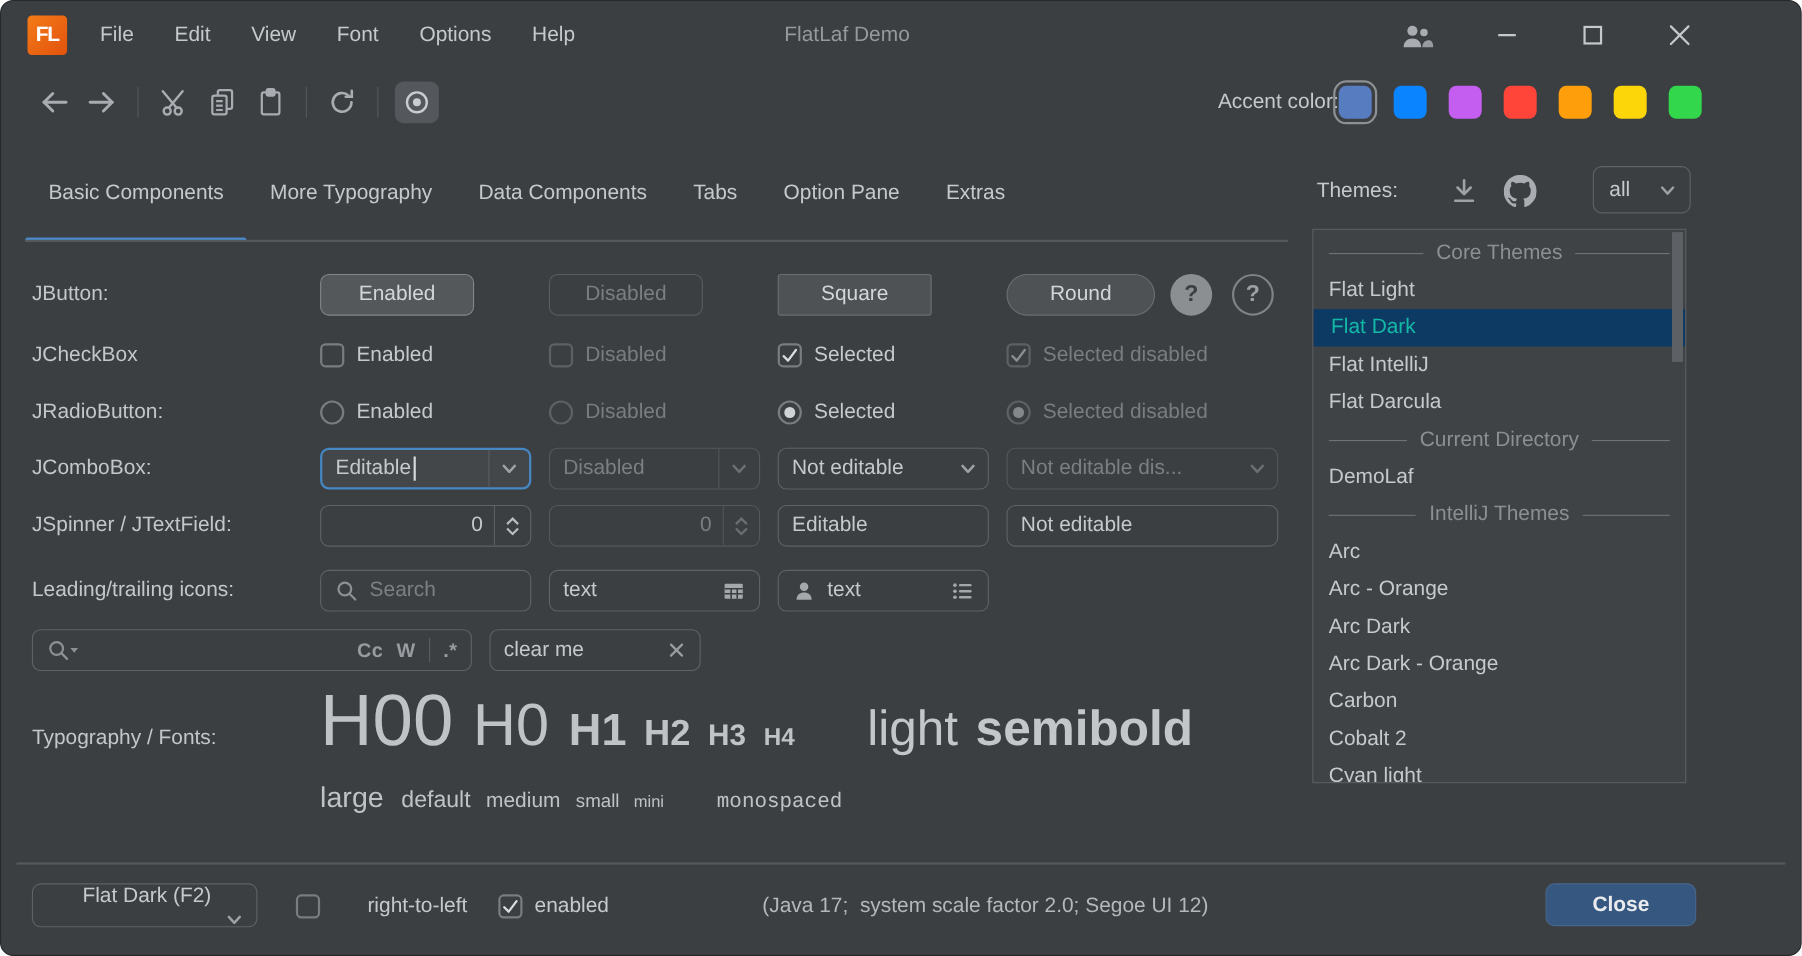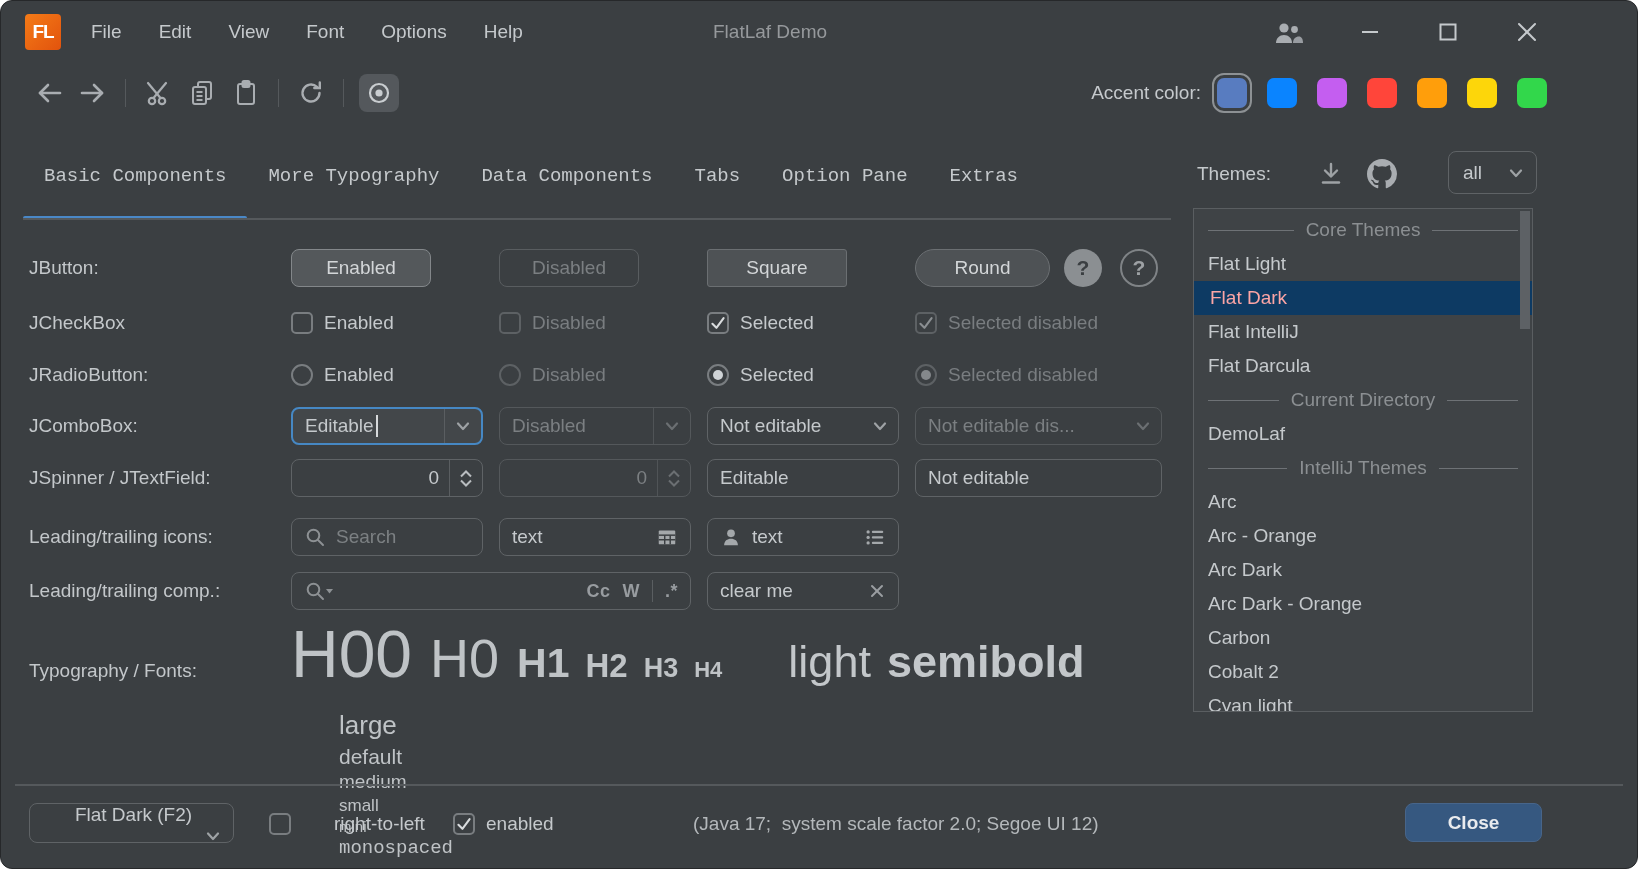--- a/index.html
+++ b/index.html
@@ -20,29 +20,29 @@
   .win-controls{position:absolute;right:98px;top:0;height:62px;display:flex;align-items:center;gap:56px;}
   .win-btn{background:none;border:none;padding:0;margin:0;display:flex;align-items:center;cursor:default;}
 
   
   .toolbar{position:absolute;top:66px;left:0;right:0;height:52px;display:flex;align-items:center;
            padding-left:26px;}
   .tool-btn{background:none;border:none;width:34px;height:38px;display:flex;align-items:center;
             justify-content:center;padding:0;margin:0 5px;cursor:default;}
   .tool-btn.toggled{background:#54585c;border-radius:8px;width:40px;}
   .tsep{width:1px;height:28px;background:#55595c;margin:0 10px;}
-  .accent-area{position:absolute;right:90px;top:0;height:52px;display:flex;align-items:center;gap:16px;}
+  .accent-area{position:absolute;right:90px;top:0;height:52px;display:flex;align-items:center;}
   .accent-label{font-size:19px;color:#c5c9cc;}
   .swatches{display:flex;gap:20px;align-items:center;}
   .swatch{width:30px;height:30px;border-radius:7px;display:block;}
   .swatch.selected{outline:2px solid #8d9194;outline-offset:3px;}
 
   
   .tabsrow{position:absolute;top:148px;left:22px;height:71px;display:flex;}
-  .tab{position:relative;padding:16px 21px 0 21px;font-size:19px;color:#c5c9cc;cursor:default;font-family:Liberation Mono, monospace;}
+  .tab{position:relative;padding:16px 21px 0 21px;font-size:19px;color:#c5c9cc;cursor:default;}
   .tab.selected::after{content:"";position:absolute;left:0;right:0;bottom:0;height:4px;
                        background:#4a88c7;border-radius:2px;}
   .tabs-line{position:absolute;top:217px;left:22px;width:1148px;height:2px;background:#55595c;}
 
   .themes-head{position:absolute;top:148px;left:1196px;width:340px;height:50px;display:flex;
                align-items:center;}
   .themes-label{font-size:19px;color:#c5c9cc;}
   .icon-btn{background:none;border:none;padding:0;display:flex;align-items:center;cursor:default;}
   .dl-btn{margin-left:46px;}
   .gh-btn{margin-left:22px;}
@@ -53,21 +53,21 @@
 
   
   .themelist{position:absolute;left:1192px;top:207px;width:340px;height:504px;box-sizing:border-box;
              border:1px solid #5a5e61;background:#3f4346;overflow:hidden;padding-top:4px;}
   .theme-row{height:34px;display:flex;align-items:center;padding:0 14px;font-size:19px;
              color:#c5c9cc;white-space:nowrap;}
   .theme-row .sep-line{display:none;}
   .theme-row.separator{color:#8b8f92;}
   .theme-row.separator .sep-line{display:block;flex:1;height:1px;background:#6e7276;}
   .theme-row.separator .theme-label{margin:0 12px;flex:none;}
-  .theme-row.selected{background:#0d3a63;color:#fca5a5;padding-left:16px;}
+  .theme-row.selected{background:#0d3a63;color:#14b8a6;padding-left:16px;}
   .list-scrollbar{position:absolute;right:3px;top:3px;width:10px;height:118px;background:#5d6165;}
 
   
   .crow{position:absolute;left:0;width:1170px;height:38px;display:flex;align-items:center;
         padding-left:28px;box-sizing:content-box;}
   .rlabel{width:262px;flex:none;font-size:19px;color:#c3c7ca;}
   .cell{flex:none;margin-right:16px;display:flex;align-items:center;}
   .w192{width:192px;} .w247{width:247px;} .w400{width:400px;}
 
   .btn{width:140px;height:38px;border-radius:8px;background:#54585b;border:1px solid #83878a;
@@ -125,21 +125,21 @@
   
   .typo-label{position:absolute;left:28px;top:659px;font-size:19px;color:#c3c7ca;}
   .typo-headings{position:absolute;left:290px;top:620px;display:flex;align-items:baseline;
                  color:#bfc3c6;line-height:1;}
   .h00{font-size:66px;font-weight:300;} .h0{font-size:54px;font-weight:300;margin-left:18px;}
   .h1{font-size:41px;font-weight:600;margin-left:18px;} .h2{font-size:33px;font-weight:600;margin-left:16px;}
   .h3{font-size:27px;font-weight:600;margin-left:16px;} .h4{font-size:22px;font-weight:700;margin-left:16px;}
   .tlight{font-size:45px;font-weight:300;margin-left:66px;color:#c3c7ca;}
   .tsemibold{font-size:45px;font-weight:700;margin-left:16px;color:#c3c7ca;}
   .typo-sizes{position:absolute;left:290px;top:708px;display:flex;align-items:baseline;
-              color:#bfc3c6;line-height:1.3;flex-direction:column;}
+              color:#bfc3c6;line-height:1.3;}
   .s-large{font-size:26px;} .s-default{font-size:21px;margin-left:16px;}
   .s-medium{font-size:19px;margin-left:14px;} .s-small{font-size:17px;margin-left:14px;}
   .s-mini{font-size:15px;margin-left:13px;}
   .s-mono{font-size:19px;margin-left:48px;font-family:"Liberation Mono","DejaVu Sans Mono",monospace;}
 
   
   .hsep{position:absolute;left:14px;right:14px;top:783px;height:2px;background:#55595c;}
   .statusbar{position:absolute;left:0;right:0;top:800px;height:46px;}
   .lnf-combo{position:absolute;left:28px;top:2px;width:205px;height:40px;border:1px solid #5f6366;
              border-radius:8px;display:flex;align-items:center;padding:0 10px 0 14px;
@@ -621,21 +621,20 @@
                 <circle cx="4.5" cy="18.5" r="1.8"></circle>
                 <rect x="8.5" y="17.3" width="12.5" height="2.4" rx="1.2"></rect>
               </g>
             </svg>
           </span>
       </div>
     </span>
   </div>
 
   <div class="crow" style="top:571px">
-    <span class="rlabel">Leading/trailing comp.:</span>
     <span class="cell w400">
       <div class="field">
         <span>
             <svg width="30" height="22" viewBox="0 0 30 22">
               <g stroke="#8d9194" stroke-width="2" fill="none" stroke-linecap="round">
                 <circle cx="9.5" cy="9.5" r="5.8"></circle>
                 <line x1="14" y1="14" x2="19" y2="19"></line>
               </g>
               <polygon points="22,9 29,9 25.5,13.5" fill="#8d9194"></polygon>
             </svg>

